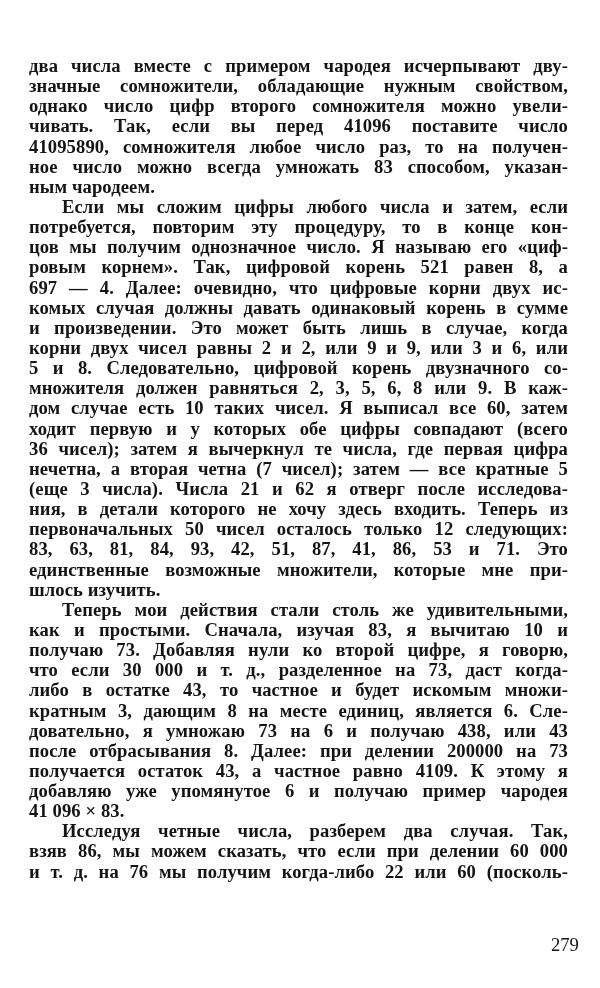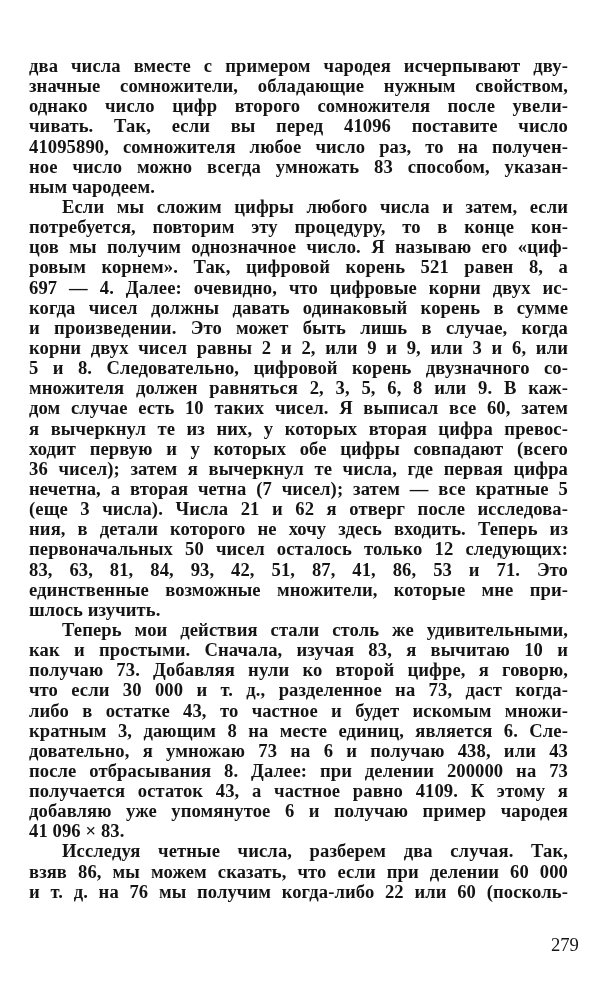--- a/index.html
+++ b/index.html
@@ -22,37 +22,36 @@
     font-family: "Liberation Serif", "DejaVu Serif", serif;
     font-size: 18.6px; color: #141414;
   }
 </style>
 </head>
 <body>
 
 <div class="page" id="page-body">
     <span class="line">два числа вместе с примером чародея исчерпывают дву-</span>
     <span class="line">значные сомножители, обладающие нужным свойством,</span>
-    <span class="line">однако число цифр второго сомножителя после увели-</span>
+    <span class="line">однако число цифр второго сомножителя можно увели-</span>
     <span class="line">чивать. Так, если вы перед 41096 поставите число</span>
     <span class="line">41095890, сомножителя любое число раз, то на получен-</span>
     <span class="line">ное число можно всегда умножать 83 способом, указан-</span>
     <span class="line last">ным чародеем.</span>
     <span class="line indent">Если мы сложим цифры любого числа и затем, если</span>
     <span class="line">потребуется, повторим эту процедуру, то в конце кон-</span>
     <span class="line">цов мы получим однозначное число. Я называю его «циф-</span>
     <span class="line">ровым корнем». Так, цифровой корень 521 равен 8, а</span>
     <span class="line">697 — 4. Далее: очевидно, что цифровые корни двух ис-</span>
-    <span class="line">когда чисел должны давать одинаковый корень в сумме</span>
+    <span class="line">комых случая должны давать одинаковый корень в сумме</span>
     <span class="line">и произведении. Это может быть лишь в случае, когда</span>
     <span class="line">корни двух чисел равны 2 и 2, или 9 и 9, или 3 и 6, или</span>
     <span class="line">5 и 8. Следовательно, цифровой корень двузначного со-</span>
     <span class="line">множителя должен равняться 2, 3, 5, 6, 8 или 9. В каж-</span>
     <span class="line">дом случае есть 10 таких чисел. Я выписал все 60, затем</span>
-    <span class="line">я вычеркнул те из них, у которых вторая цифра превос-</span>
     <span class="line">ходит первую и у которых обе цифры совпадают (всего</span>
     <span class="line">36 чисел); затем я вычеркнул те числа, где первая цифра</span>
     <span class="line">нечетна, а вторая четна (7 чисел); затем — все кратные 5</span>
     <span class="line">(еще 3 числа). Числа 21 и 62 я отверг после исследова-</span>
     <span class="line">ния, в детали которого не хочу здесь входить. Теперь из</span>
     <span class="line">первоначальных 50 чисел осталось только 12 следующих:</span>
     <span class="line">83, 63, 81, 84, 93, 42, 51, 87, 41, 86, 53 и 71. Это</span>
     <span class="line">единственные возможные множители, которые мне при-</span>
     <span class="line last">шлось изучить.</span>
     <span class="line indent">Теперь мои действия стали столь же удивительными,</span>

